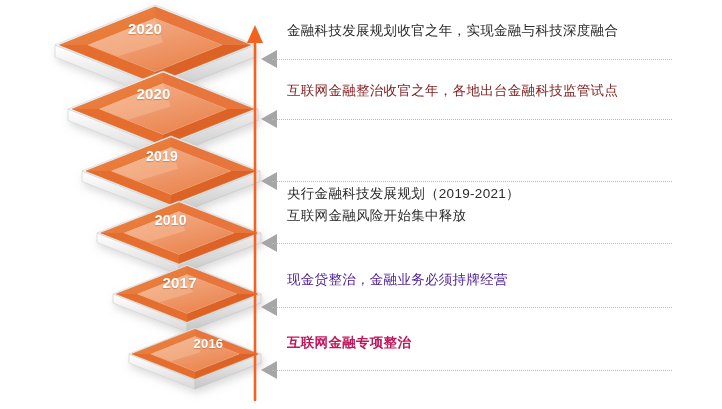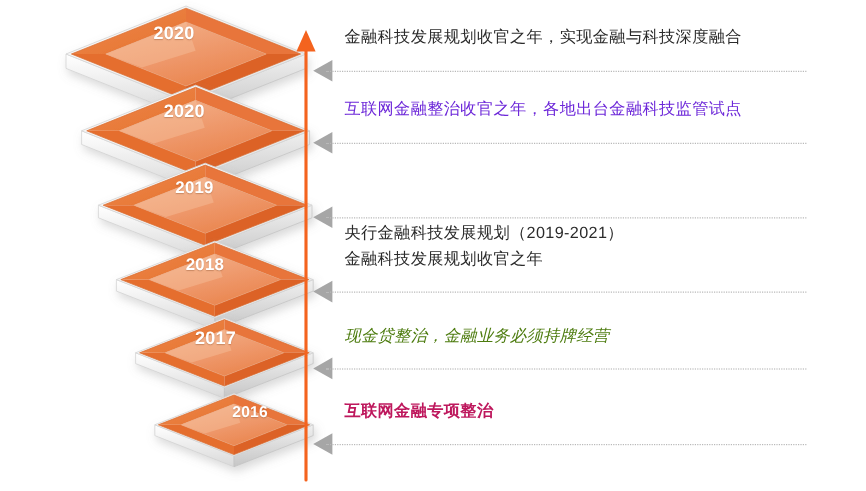--- a/index.html
+++ b/index.html
@@ -156,34 +156,34 @@
       <path d="M 261 181 L 277 172 L 277 190 Z" fill="#A6A6A6"></path>
       <path d="M 261 243 L 277 234 L 277 252 Z" fill="#A6A6A6"></path>
       <path d="M 261 307 L 277 298 L 277 316 Z" fill="#A6A6A6"></path>
       <path d="M 261 370 L 277 361 L 277 379 Z" fill="#A6A6A6"></path>
     </svg>
 
   <div id="years">
       <div class="year-label" style="font-size: 15px; left: 145px; top: 28.2px; transform: translate(-50%, -50%);">2020</div>
       <div class="year-label" style="font-size: 15px; left: 153.5px; top: 93.04px; transform: translate(-50%, -50%);">2020</div>
       <div class="year-label" style="font-size: 14px; left: 162.1px; top: 156.3px; transform: translate(-50%, -50%);">2019</div>
-      <div class="year-label" style="font-size: 14px; left: 170.8px; top: 219.56px; transform: translate(-50%, -50%);">2018</div>
+      <div class="year-label" style="font-size: 14px; left: 170.8px; top: 219.56px; transform: translate(-50%, -50%);">2010</div>
       <div class="year-label" style="font-size: 15px; left: 179.6px; top: 281.82px; transform: translate(-50%, -50%);">2017</div>
       <div class="year-label" style="font-size: 13px; left: 188.4px; top: 343.08px; transform: translate(-50%, -50%); margin-left: 20px;">2016</div>
     </div>
   <div id="lines">
       <div class="dotline" style="left: 272px; top: 59px; width: 400px; border-top-color: rgb(185, 185, 185);"></div>
       <div class="dotline" style="left: 272px; top: 119px; width: 400px; border-top-color: rgb(185, 185, 185);"></div>
       <div class="dotline" style="left: 272px; top: 181px; width: 400px; border-top-color: rgb(185, 185, 185);"></div>
       <div class="dotline" style="left: 272px; top: 243px; width: 400px; border-top-color: rgb(185, 185, 185);"></div>
       <div class="dotline" style="left: 272px; top: 307px; width: 400px; border-top-color: rgb(185, 185, 185);"></div>
       <div class="dotline" style="left: 272px; top: 370px; width: 400px; border-top-color: rgb(185, 185, 185);"></div>
     </div>
   <div id="texts">
       <div class="row-text" style="left: 287px; top: 22px; color: rgb(43, 43, 43);">金融科技发展规划收官之年，实现金融与科技深度融合</div>
-      <div class="row-text" style="left: 287px; top: 82px; color: #6d28d9;">互联网金融整治收官之年，各地出台金融科技监管试点</div>
+      <div class="row-text" style="left: 287px; top: 82px; color: #7f1d1d;">互联网金融整治收官之年，各地出台金融科技监管试点</div>
       <div class="row-text" style="left: 287px; top: 145px; color: rgb(43, 43, 43); margin-top: 40px;">央行金融科技发展规划（2019-2021）</div>
-      <div class="row-text" style="left: 287px; top: 207px; color: rgb(43, 43, 43);">金融科技发展规划收官之年</div>
-      <div class="row-text" style="left: 287px; top: 271px; color: #4d7c0f; font-style: italic;">现金贷整治，金融业务必须持牌经营</div>
+      <div class="row-text" style="left: 287px; top: 207px; color: rgb(43, 43, 43);">互联网金融风险开始集中释放</div>
+      <div class="row-text" style="left: 287px; top: 271px; color: #4c1d95;">现金贷整治，金融业务必须持牌经营</div>
       <div class="row-text" style="left: 287px; top: 334px; color: #be185d; font-weight: bold;">互联网金融专项整治</div>
     </div>
 
 </div>
 
 </body></html>

